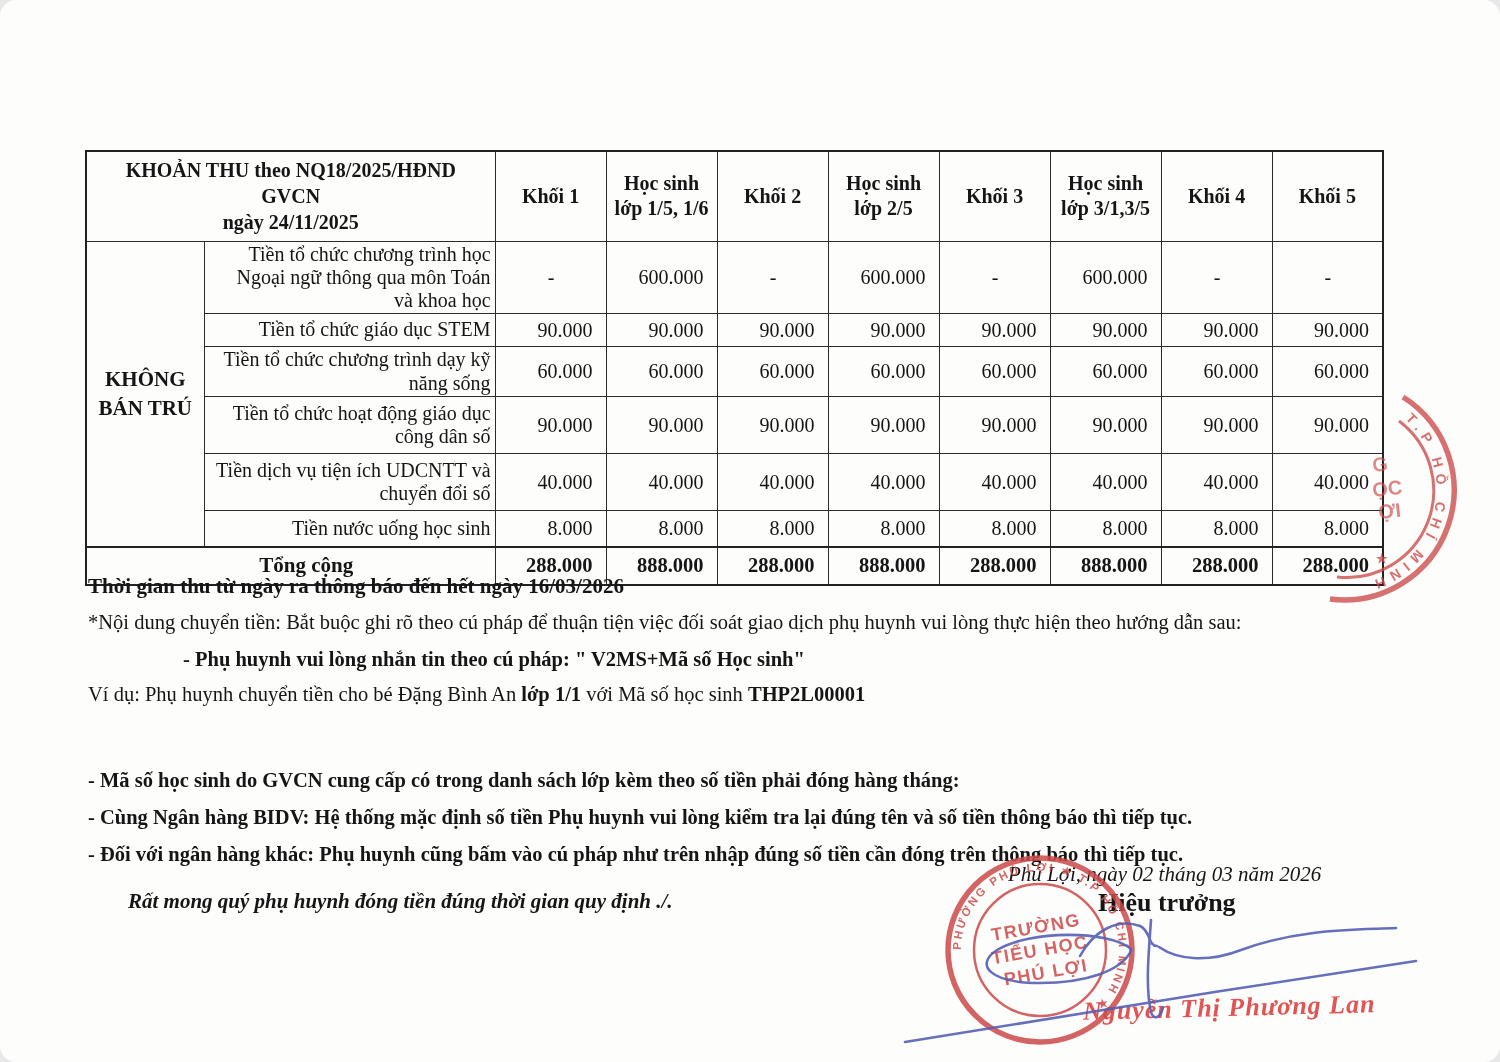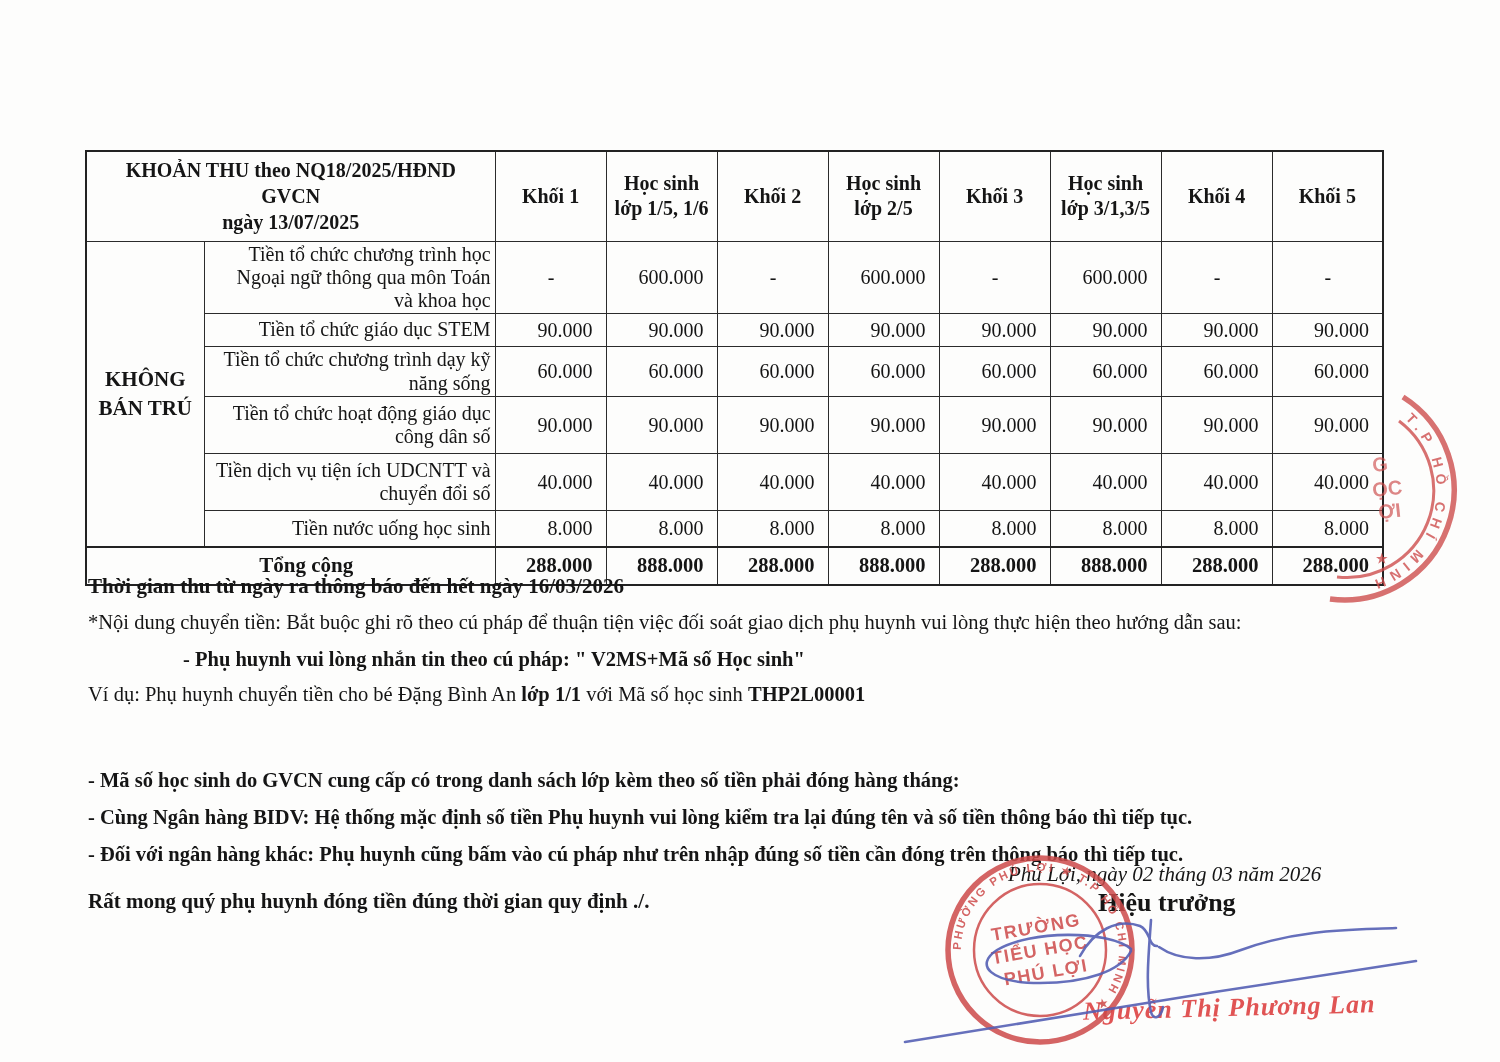--- a/index.html
+++ b/index.html
@@ -1,17 +1,17 @@
 <!DOCTYPE html>
 <html><head>
 <meta charset="utf-8">
 <style>
   html,body{margin:0;padding:0;background:#e8e8e8;}
   .page{position:relative;width:1500px;height:1062px;background:#fdfdfc;overflow:hidden;
-        font-family:"Liberation Serif","DejaVu Serif",serif;color:#151515;}
+        font-family:"Liberation Serif","DejaVu Serif",serif;color:#151515;border-radius:16px;}
   
   table.fee{position:absolute;left:85px;top:150px;width:1297px;border-collapse:collapse;
             table-layout:fixed;}
   table.fee th,table.fee td{border:1.5px solid #2b2b2b;vertical-align:middle;overflow:hidden;}
   table.fee{border:2.5px solid #222;}
   th.title-cell{font-weight:bold;font-size:20px;line-height:1.3;text-align:center;}
   th.colh{font-weight:bold;font-size:20px;line-height:1.25;text-align:center;padding:0 4px;}
   td.group{font-weight:bold;font-size:21px;text-align:center;line-height:1.35;}
   td.item{font-size:20px;text-align:right;padding:1px 4px 1px 9px;line-height:1.16;}
   td.item .clip{max-height:100%;overflow:hidden;}
@@ -21,21 +21,21 @@
   td.total-label{font-size:21px;text-align:center;font-weight:bold;padding-left:32px;}
   tr.total-row td.val{font-size:20.5px;}
   
   .tline{position:absolute;left:88px;font-size:20.5px;white-space:nowrap;}
   .b{font-weight:bold;}
   .bank-box{position:absolute;left:205px;top:706px;width:622px;border:2px solid #4a4a4a;
             padding:0 14px 2px 0;background:#fff;}
   .bank-row{border:2px solid #2a2a2a;font-weight:bold;font-size:20.5px;height:29px;
             line-height:29px;padding-left:12px;white-space:nowrap;}
   .bank-row+.bank-row{margin-top:-2px;}
-  .closing{font-weight:bold;font-size:21px;}
+  .closing{font-style:italic;font-weight:bold;font-size:21px;margin-left:40px;}
   .date-line{position:absolute;left:1008px;top:862px;font-style:italic;font-size:21px;white-space:nowrap;}
   .signer-title{position:absolute;left:1098px;top:888px;font-weight:bold;font-size:26px;white-space:nowrap;}
   .signer-name{position:absolute;left:1083px;top:993px;font-style:italic;font-weight:bold;
                font-size:26px;color:#e05454;white-space:nowrap;transform:rotate(-1.5deg);
                letter-spacing:1px;}
   svg{position:absolute;}
   .stamp-txt{fill:#cd4a4a;font-family:"Liberation Sans",sans-serif;font-weight:bold;}
 </style>
 </head>
 <body>
@@ -53,21 +53,21 @@
       <col style="width:111px">
         <col style="width:111px">
         <col style="width:111px">
         <col style="width:111px">
     </colgroup>
     <tbody>
         <tr style="height:90px">
       <th class="title-cell" colspan="2">
         <div>KHOẢN THU theo NQ18/2025/HĐND</div>
         <div>GVCN</div>
-        <div>ngày 13/07/2025</div>
+        <div>ngày 24/11/2025</div>
       </th>
       <th class="colh">Khối 1</th>
       <th class="colh">Học sinh lớp 1/5, 1/6</th>
       <th class="colh">Khối 2</th>
       <th class="colh">Học sinh lớp 2/5</th>
       <th class="colh">Khối 3</th>
       <th class="colh">Học sinh lớp 3/1,3/5</th>
       <th class="colh">Khối 4</th>
       <th class="colh">Khối 5</th>
     </tr>

